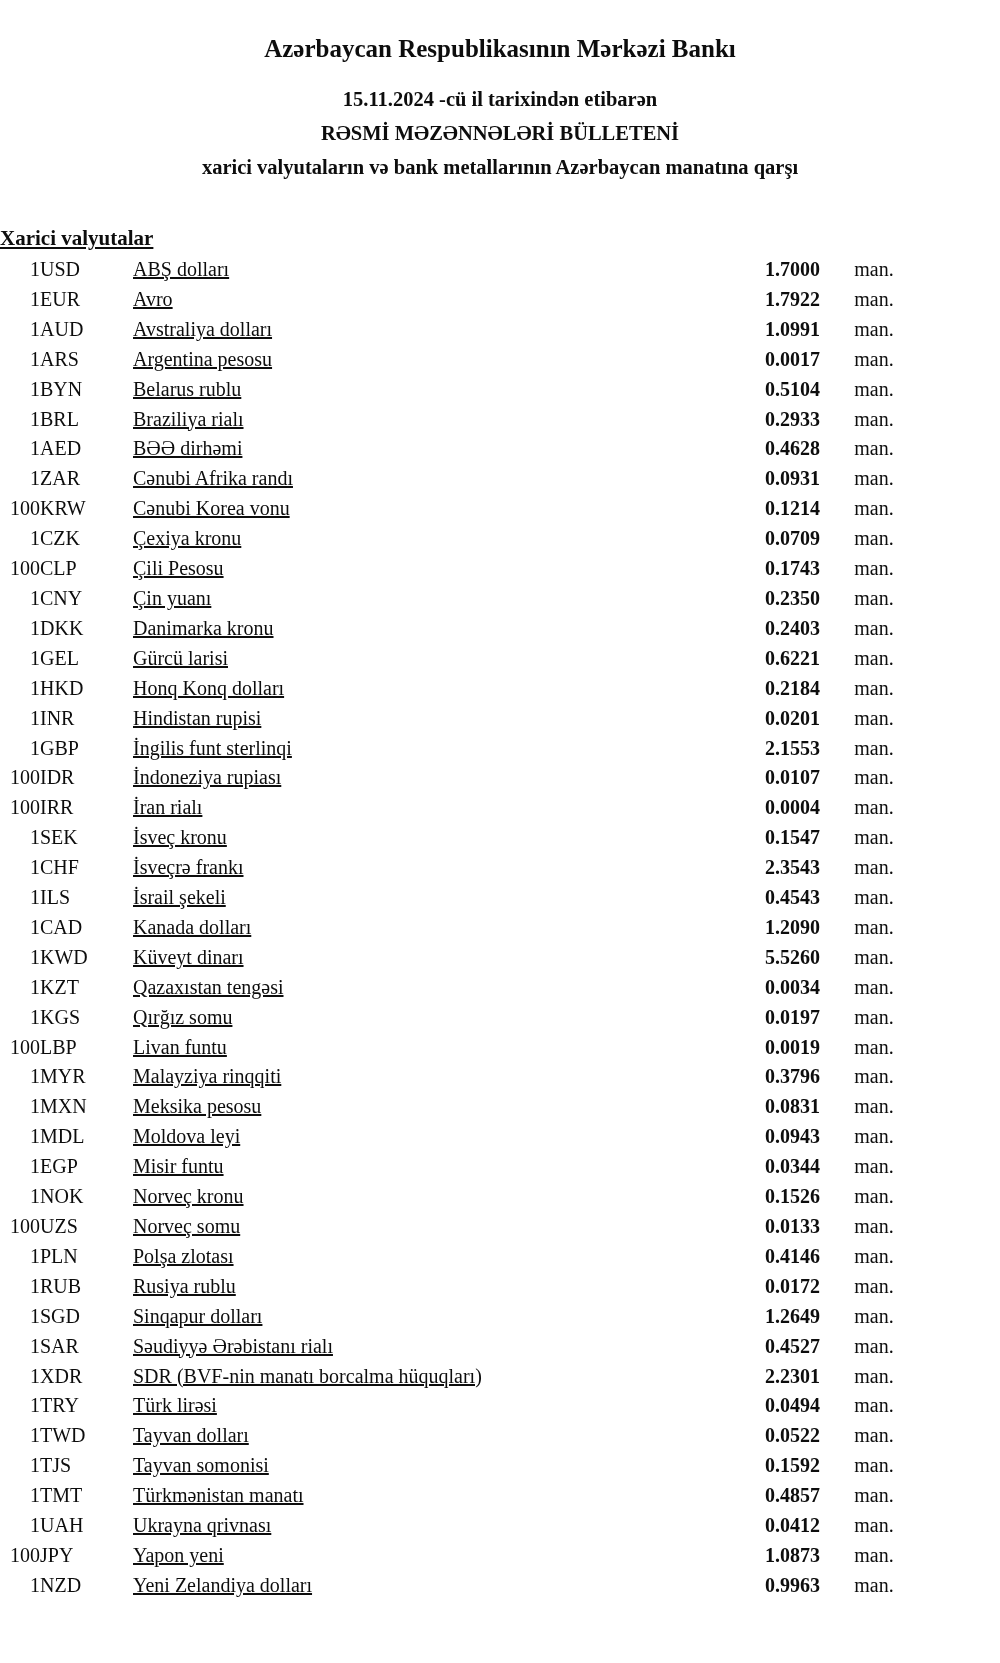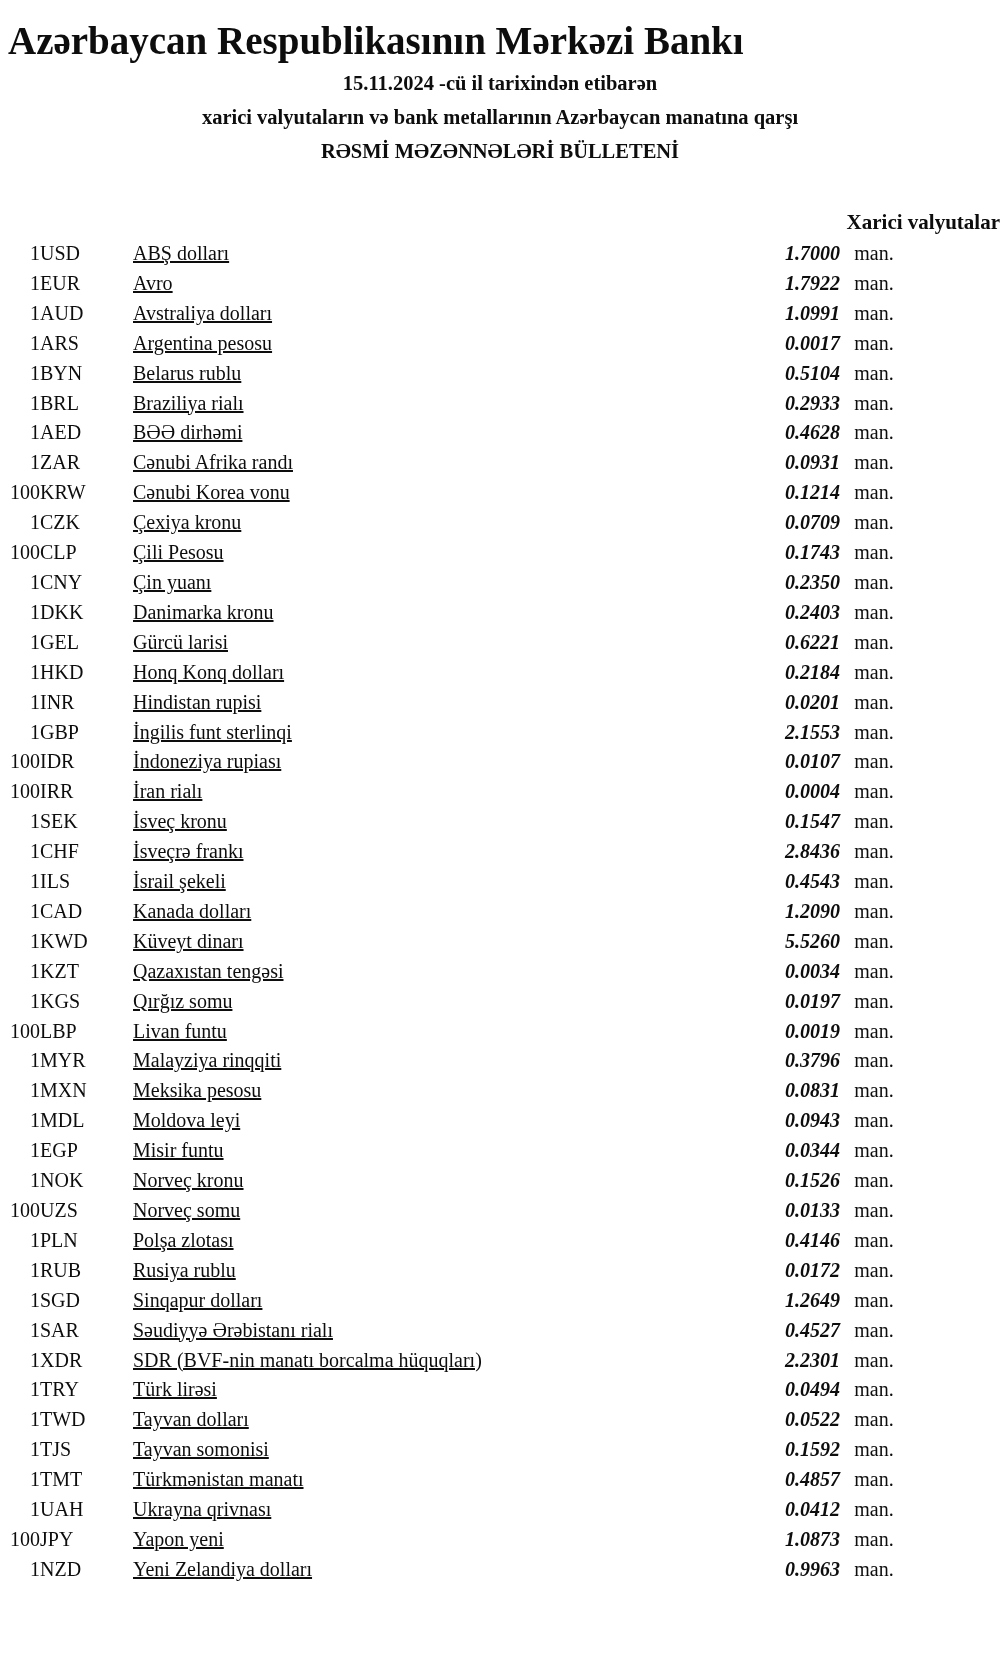--- a/index.html
+++ b/index.html
@@ -13,70 +13,71 @@
     position: relative;
     width: 1000px;
     height: 1663px;
     margin: 0 auto;
     background: #ffffff;
     box-sizing: border-box;
     padding-top: 16px;
     overflow: hidden;
   }
   .hdr-title {
-    margin: 8px;
-    text-align: left;
-    font-size: 39px;
+    margin: 16px;
+    text-align: center;
+    font-size: 25px;
     line-height: 34px;
     font-weight: bold;
   }
   .hdr-sub {
     text-align: center;
     font-size: 20.5px;
     line-height: 34px;
     font-weight: bold;
   }
   .section-title {
     margin: 41px 0 4px 0;
-    text-align: right;
+    text-align: left;
     font-size: 21px;
     line-height: 26px;
     font-weight: bold;
+    text-decoration: underline;
   }
   table.rates {
     border-collapse: collapse;
     table-layout: fixed;
     margin-left: 8px;
     width: 900px;
   }
   table.rates td {
     padding: 0;
     height: 29.9px;
     vertical-align: middle;
     font-size: 20px;
     line-height: 29.9px;
     white-space: nowrap;
     overflow: visible;
   }
   td.qty   { width: 32px;  text-align: right; }
   td.code  { width: 93px;  text-align: left; }
   td.name  { width: 612px; text-align: left; text-decoration: underline; }
-  td.value { width: 95px;  text-align: right; font-weight: bold; font-style: italic; }
+  td.value { width: 95px;  text-align: center; font-weight: bold; }
   td.unit  { width: 68px;  text-align: center; }
 </style>
 </head>
 <body>
 
 <div class="page">
 
   <header>
     <h1 class="hdr-title">Azərbaycan Respublikasının Mərkəzi Bankı</h1>
     <div class="hdr-sub">15.11.2024 -cü il tarixindən etibarən</div>
+    <div class="hdr-sub">RƏSMİ MƏZƏNNƏLƏRİ BÜLLETENİ</div>
     <div class="hdr-sub">xarici valyutaların və bank metallarının Azərbaycan manatına qarşı</div>
-    <div class="hdr-sub">RƏSMİ MƏZƏNNƏLƏRİ BÜLLETENİ</div>
   </header>
 
   <h2 class="section-title">Xarici valyutalar</h2>
 
   <table class="rates">
     <tbody>
   <tr>
     <td class="qty">1</td>
     <td class="code">USD</td>
     <td class="name">ABŞ dolları</td>
@@ -233,21 +234,21 @@
     <td class="code">SEK</td>
     <td class="name">İsveç kronu</td>
     <td class="value">0.1547</td>
     <td class="unit">man.</td>
   </tr>
 
   <tr>
     <td class="qty">1</td>
     <td class="code">CHF</td>
     <td class="name">İsveçrə frankı</td>
-    <td class="value">2.8436</td>
+    <td class="value">2.3543</td>
     <td class="unit">man.</td>
   </tr>
 
   <tr>
     <td class="qty">1</td>
     <td class="code">ILS</td>
     <td class="name">İsrail şekeli</td>
     <td class="value">0.4543</td>
     <td class="unit">man.</td>
   </tr>

